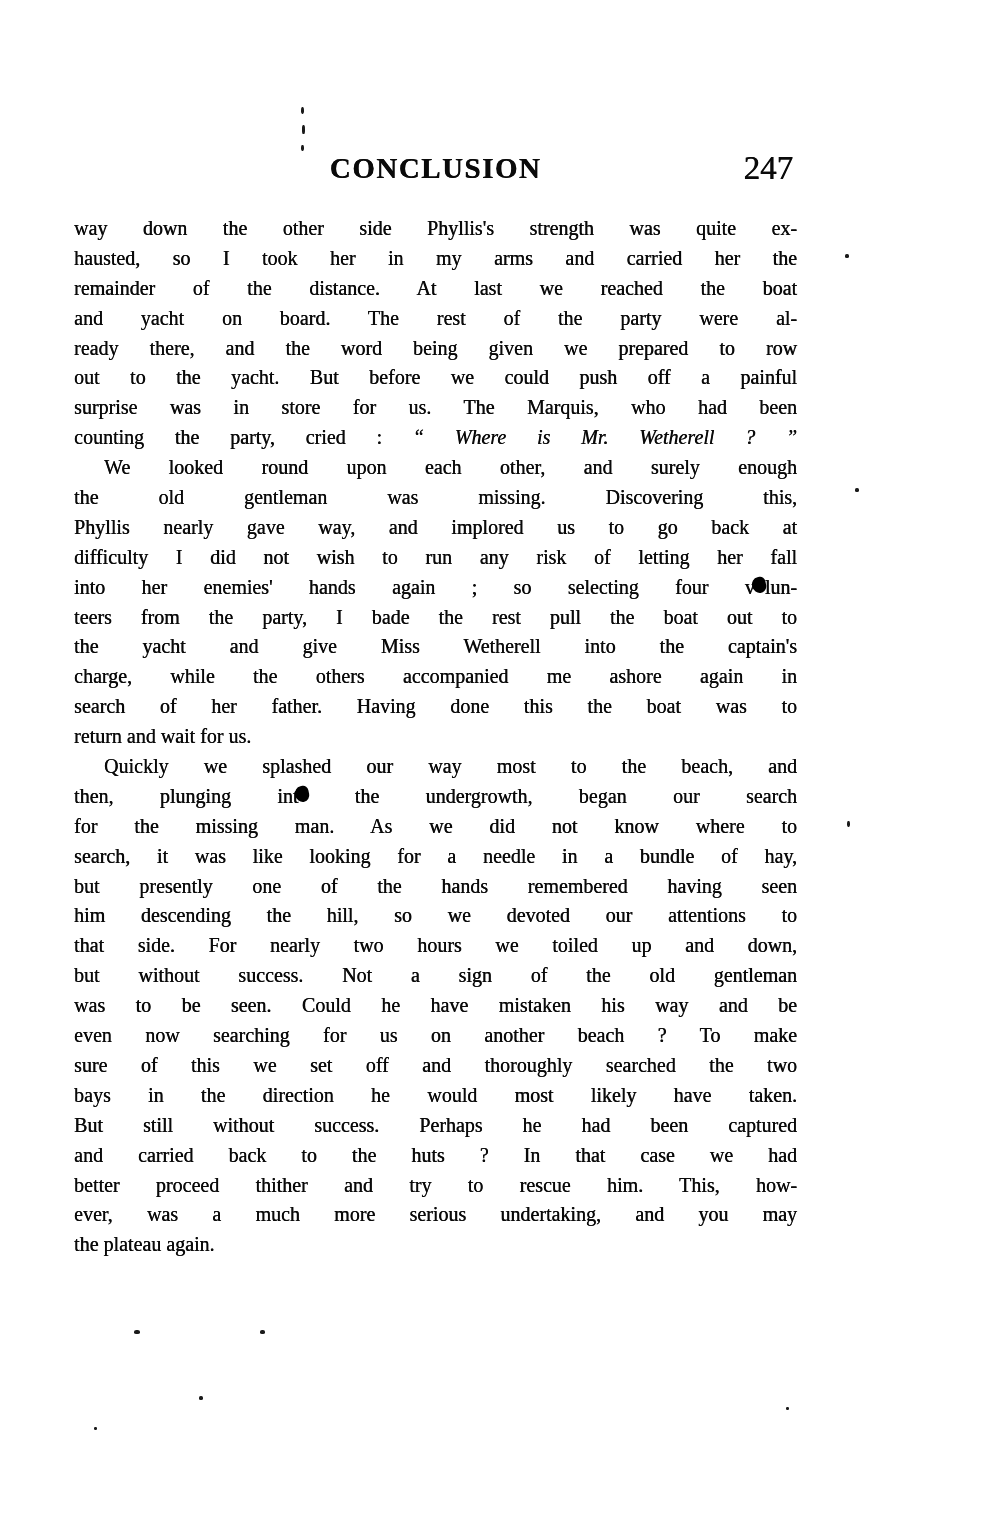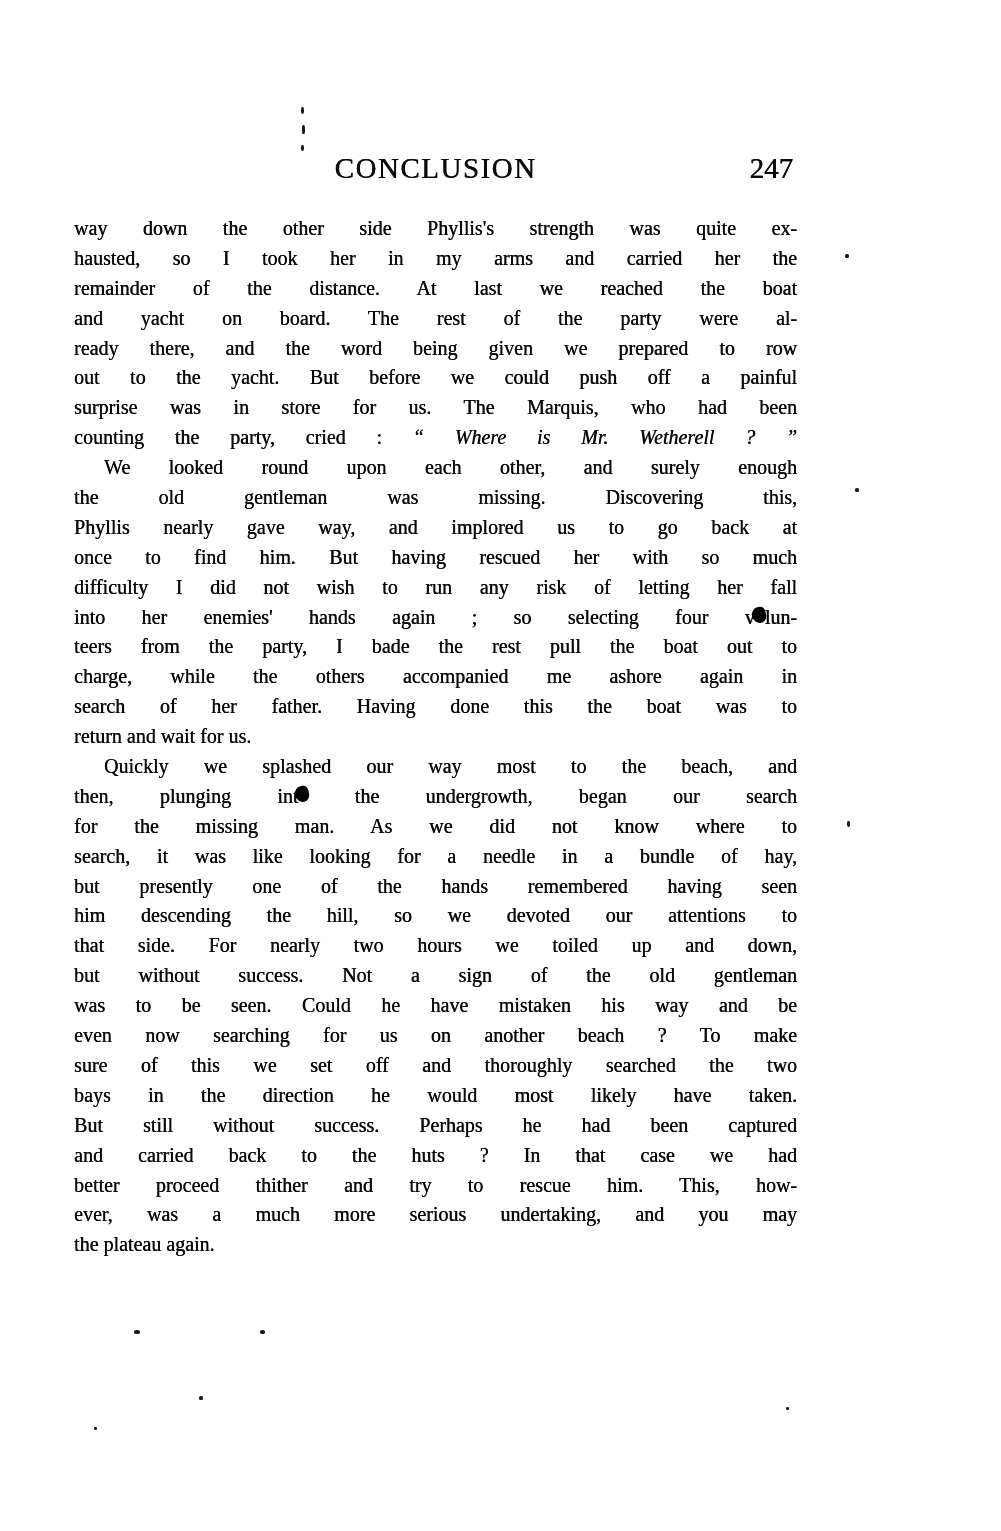--- a/index.html
+++ b/index.html
@@ -20,30 +20,30 @@
     position: absolute;
     top: 148px;
     left: 74px;
     width: 723px;
     height: 40px;
   }
   .chapter-title {
     display: block;
     text-align: center;
     font-size: 29px;
-    font-weight: 400;
+    font-weight: 700;
     letter-spacing: 1.5px;
     line-height: 40px;
     text-shadow: 0.4px 0 0 currentColor;
   }
   .page-number {
     position: absolute;
     top: 0;
     right: 4px;
-    font-size: 29px;
+    font-size: 33px;
     line-height: 40px;
     text-shadow: 0.4px 0 0 currentColor;
   }
   .text-block {
     position: absolute;
     top: 214px;
     left: 74px;
     width: 723px;
     font-size: 20px;
     line-height: 29.9px;
@@ -101,24 +101,24 @@
         <div class="line just"><span>and yacht on board.  The rest of the party were al-</span></div>
         <div class="line just"><span>ready there, and the word being given we prepared to row</span></div>
         <div class="line just"><span>out to the yacht.  But before we could push off a painful</span></div>
         <div class="line just"><span>surprise was in store for us.  The Marquis, who had been</span></div>
         <div class="line just"><span>counting the party, cried : </span><span class="italic">“ Where is Mr. Wetherell ? ”</span></div>
       </div>
       <div class="paragraph">
         <div class="line just indent"><span>We looked round upon each other, and surely enough</span></div>
         <div class="line just"><span>the old gentleman was missing.  Discovering this,</span></div>
         <div class="line just"><span>Phyllis nearly gave way, and implored us to go back at</span></div>
-        <div class="line just"><span>once to find him.  But having rescued her with so much</span></div>
         <div class="line just"><span>difficulty I did not wish to run any risk of letting her fall</span></div>
         <div class="line just"><span>into her enemies' hands again ;  so selecting four v</span><span class="blot">o</span><span>lun-</span></div>
         <div class="line just"><span>teers from the party, I bade the rest pull the boat out to</span></div>
+        <div class="line just"><span>the yacht and give Miss Wetherell into the captain's</span></div>
         <div class="line just"><span>charge, while the others accompanied me ashore again in</span></div>
         <div class="line just"><span>search of her father.  Having done this the boat was to</span></div>
         <div class="line"><span>return and wait for us.</span></div>
       </div>
       <div class="paragraph">
         <div class="line just indent"><span>Quickly we splashed our way most to the beach, and</span></div>
         <div class="line just"><span>then, plunging int</span><span class="blot">o</span><span> the undergrowth, began our search</span></div>
         <div class="line just"><span>for the missing man.  As we did not know where to</span></div>
         <div class="line just"><span>search, it was like looking for a needle in a bundle of hay,</span></div>
         <div class="line just"><span>but presently one of the hands remembered having seen</span></div>

